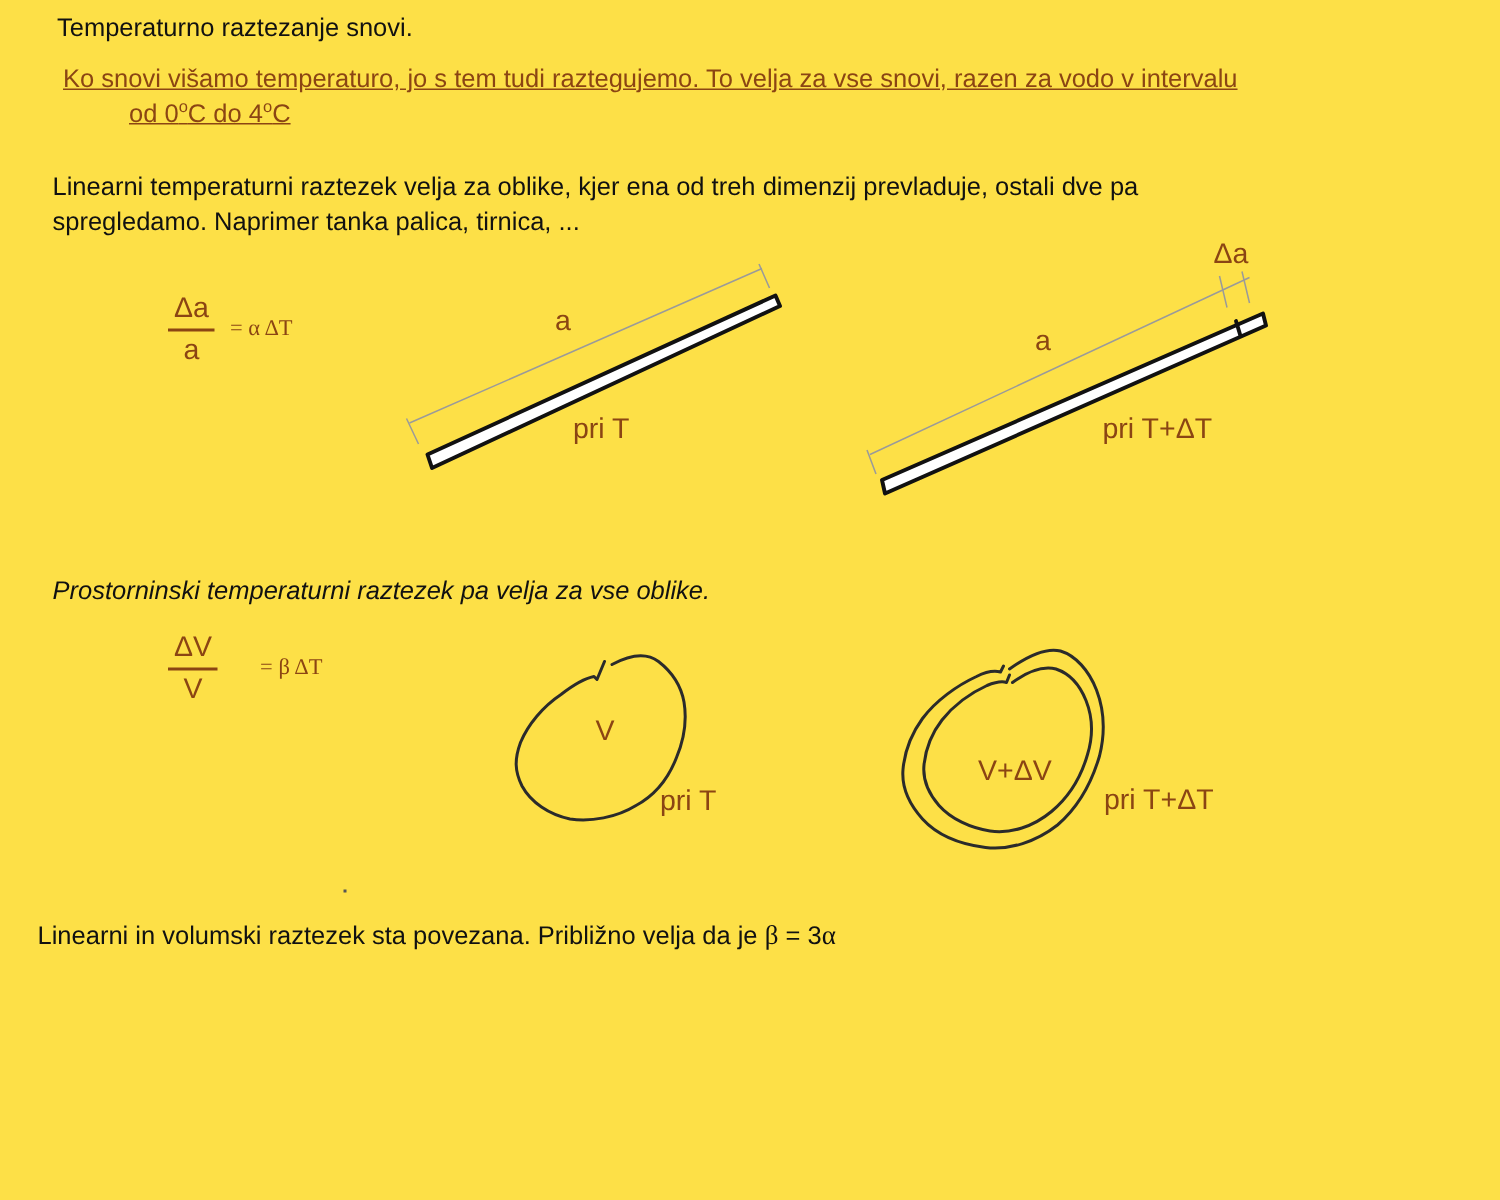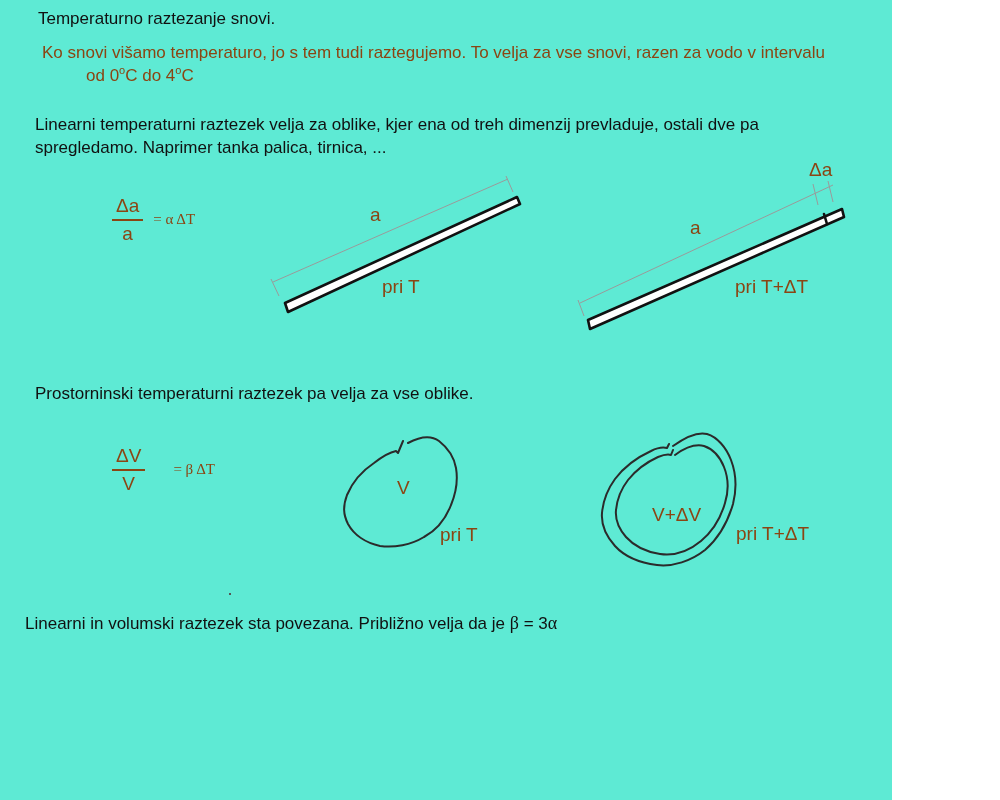--- a/index.html
+++ b/index.html
@@ -3,26 +3,26 @@
 <meta charset="utf-8">
 <style>
   :root{
     --accent-brown:#8B4513;
     --text:#111111;
     --dimension-gray:#9a9a9a;
     --sketch:#2b2b2b;
   }
   html,body{margin:0;padding:0;background:#ffffff;}
   .page{
-    position:relative;width:892px;height:800px;background:#5eead4;overflow:hidden;
+    position:relative;width:1000px;height:800px;background:#fde047;overflow:hidden;
     font-family:"Liberation Sans","DejaVu Sans",sans-serif;color:var(--text);
   }
   .abs{position:absolute;}
   .t17{font-size:17px;line-height:23px;white-space:nowrap;}
-  .brown{color:var(--accent-brown);}
+  .brown{color:var(--accent-brown);text-decoration:underline;}
   sup.deg{font-size:11px;line-height:0;vertical-align:super;}
   .label{font-size:19px;line-height:20px;color:var(--accent-brown);white-space:nowrap;}
   .formula{display:flex;align-items:center;gap:10px;color:var(--accent-brown);}
   .frac{text-align:center;font-size:19px;line-height:19px;min-width:28px;}
   .frac .num{padding:0 4px 4px;border-bottom:2px solid var(--accent-brown);}
   .frac .den{padding-top:3px;}
   .rhs{font-family:"Liberation Serif","DejaVu Serif",serif;font-size:15px;white-space:nowrap;}
   svg{display:block;overflow:visible;}
   .dim{stroke:var(--dimension-gray);stroke-width:1;fill:none;}
   .rod{fill:#ffffff;stroke:#111111;stroke-width:2.6;stroke-linejoin:round;}
@@ -66,23 +66,23 @@
     <line class="dim" x1="3" y1="142" x2="9" y2="158"></line>
     <line class="dim" x1="238" y1="26" x2="243" y2="47"></line>
     <line class="dim" x1="253" y1="23" x2="258" y2="44"></line>
     <polygon class="rod" points="13,162 267,51 269,59 15,171"></polygon>
     <line class="rodline" x1="249" y1="56" x2="252" y2="66"></line>
   </svg>
   <div class="abs label" style="left:809px;top:160px;">Δa</div>
   <div class="abs label" style="left:690px;top:218px;">a</div>
   <div class="abs label" style="left:735px;top:277px;">pri T+ΔT</div>
 
-  <div class="abs t17" style="left:35px;top:382px;">Prostorninski temperaturni raztezek pa velja za vse oblike.</div>
+  <div class="abs t17" style="left:35px;top:382px;font-style:italic;">Prostorninski temperaturni raztezek pa velja za vse oblike.</div>
 
-  <div class="abs formula" style="left:112px;top:446px;gap:28px;">
+  <div class="abs formula" style="left:112px;top:422px;gap:28px;">
     <div class="frac">
       <div class="num">ΔV</div>
       <div class="den">V</div>
     </div>
     <div class="rhs">= β ΔT</div>
   </div>
 
   <svg class="abs" style="left:335px;top:425px;" width="135" height="130" viewBox="0 0 135 130">
     <path class="sketch" d="M73,18 C86,11 96,10 104,16 C113,23 119,32 121,43 C123,55 121,68 116,80 C111,93 102,105 89,112 C76,120 59,123 45,121 C31,118 19,110 13,99 C8,89 8,81 12,70 C17,58 27,46 39,38 C48,31 56,27 61,26 L63,28 L68,16"></path>
   </svg>

